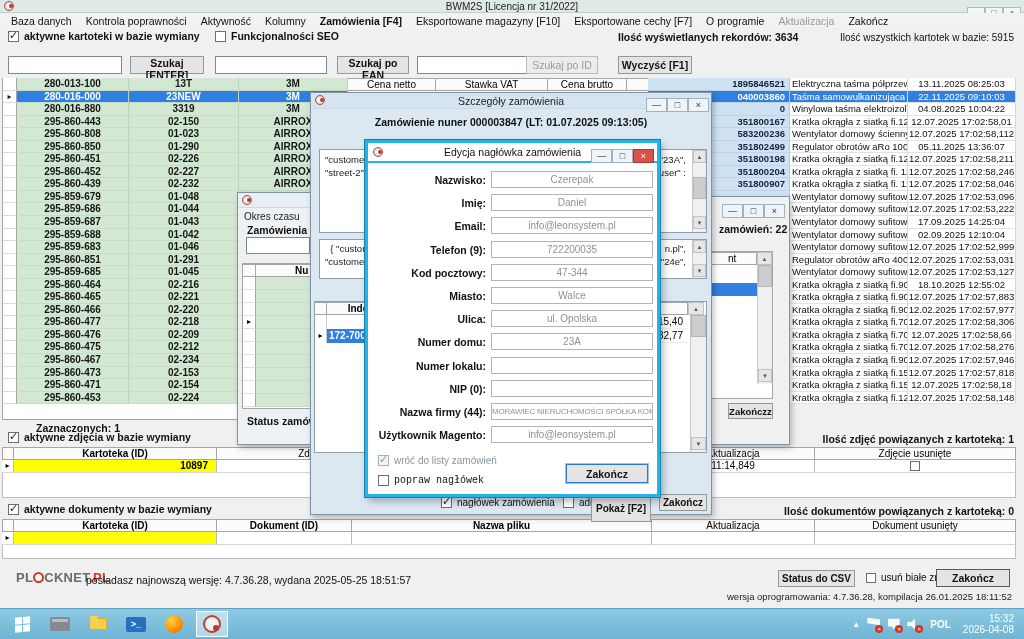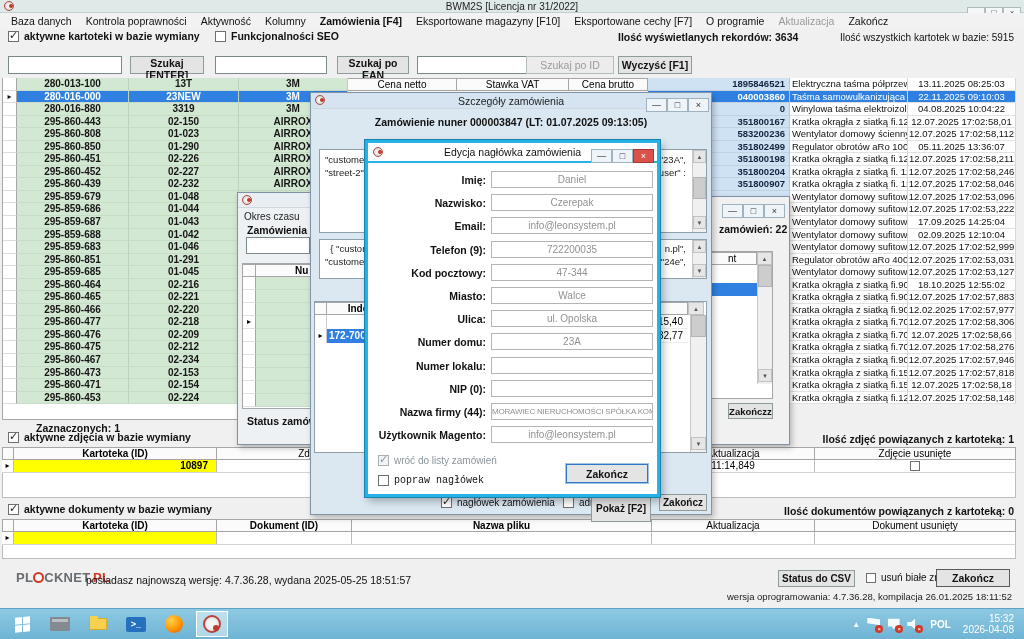--- a/index.html
+++ b/index.html
@@ -157,29 +157,29 @@
     <span class="blab">Funkcjonalności SEO</span>
   </div>
   <div class="abs blab" style="left:618px;top:31px;">Ilość wyświetlanych rekordów: 3634</div>
   <div class="abs nlab" style="right:10px;top:32px;">Ilość wszystkich kartotek w bazie: 5915</div>
 
   <input class="abs inp" style="left: 8px; top: 56px; width: 114px; height: 18px;">
   <button class="abs btn bold" style="left:130px;top:56px;width:74px;height:18px;">Szukaj [ENTER]</button>
   <input class="abs inp" style="left: 215px; top: 56px; width: 112px; height: 18px;">
   <button class="abs btn bold" style="left:337px;top:56px;width:72px;height:18px;">Szukaj po EAN</button>
   <input class="abs inp" style="left: 417px; top: 56px; width: 113px; height: 18px;">
-  <button class="abs btn dis" style="left:526px;top:56px;width:88px;height:18px;">Szukaj po ID</button>
+  <button class="abs btn dis" style="left:526px;top:56px;width:72px;height:18px;">Szukaj po ID</button>
   <button class="abs btn bold" style="left:618px;top:56px;width:74px;height:18px;">Wyczyść [F1]</button>
 
   <div class="abs" style="left:2px;top:78px;width:1014px;display:flex;">
     <div class="hcell" style="width:14px;border-left:1px solid #a6a6a6;"></div>
     <div class="hcell hb" style="width:112px;">Indeks</div>
     <div class="hcell hb" style="width:110px;">Kod producenta</div>
     <div class="hcell hb" style="width:110px;">Producent</div>
-    <div class="hcell" style="width:109px;">Cena netto</div>
+    <div class="hcell" style="width:88px;">Cena netto</div>
     <div class="hcell" style="width:112px;">Stawka VAT</div>
     <div class="hcell" style="width:79px;">Cena brutto</div>
     <div class="hcell hb" style="width:142px;padding-left:36px;">EAN</div>
     <div class="hcell" style="width:118px;">Nazwa</div>
     <div class="hcell" style="width:108px;">Aktualizacja</div>
   </div>
 
   <div class="abs" style="left:348px;top:91px;width:300px;height:329px;background:#fff;border-bottom:1px solid #a6a6a6;"></div>
 
   <div class="abs lt-wrap">
@@ -760,27 +760,27 @@
       <span class="appicon abs" style="left:5px;top:4px;"></span>
       <div class="abs" style="left:0;right:0;top:3px;text-align:center;font-size:10.5px;color:#111;">Edycja nagłówka zamówienia</div>
       <span class="abs" style="right:3px;top:2px;">
         <span class="wbtn">—</span><span class="wbtn">□</span><span class="wbtn red">×</span>
       </span>
     </div>
 
     <div class="abs" style="left:0;top:28px;width:100%;">
 
         <div style="position:relative;height:23.2px;">
+          <span class="flab">Nazwisko:</span>
+          <span class="finp">Czerepak</span>
+        </div>
+
+        <div style="position:relative;height:23.2px;">
           <span class="flab">Imię:</span>
           <span class="finp">Daniel</span>
-        </div>
-
-        <div style="position:relative;height:23.2px;">
-          <span class="flab">Nazwisko:</span>
-          <span class="finp">Czerepak</span>
         </div>
 
         <div style="position:relative;height:23.2px;">
           <span class="flab">Email:</span>
           <span class="finp">info@leonsystem.pl</span>
         </div>
 
         <div style="position:relative;height:23.2px;">
           <span class="flab">Telefon (9):</span>
           <span class="finp">722200035</span>

